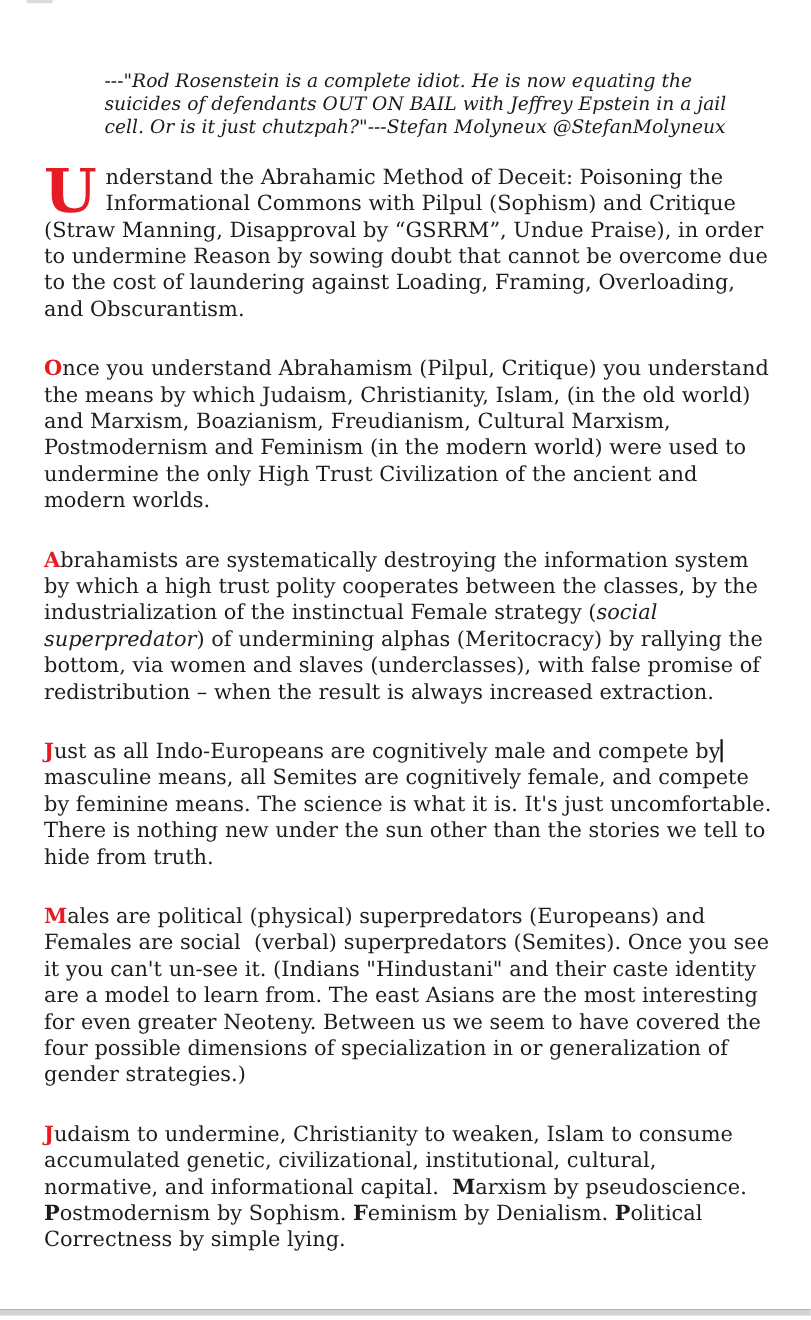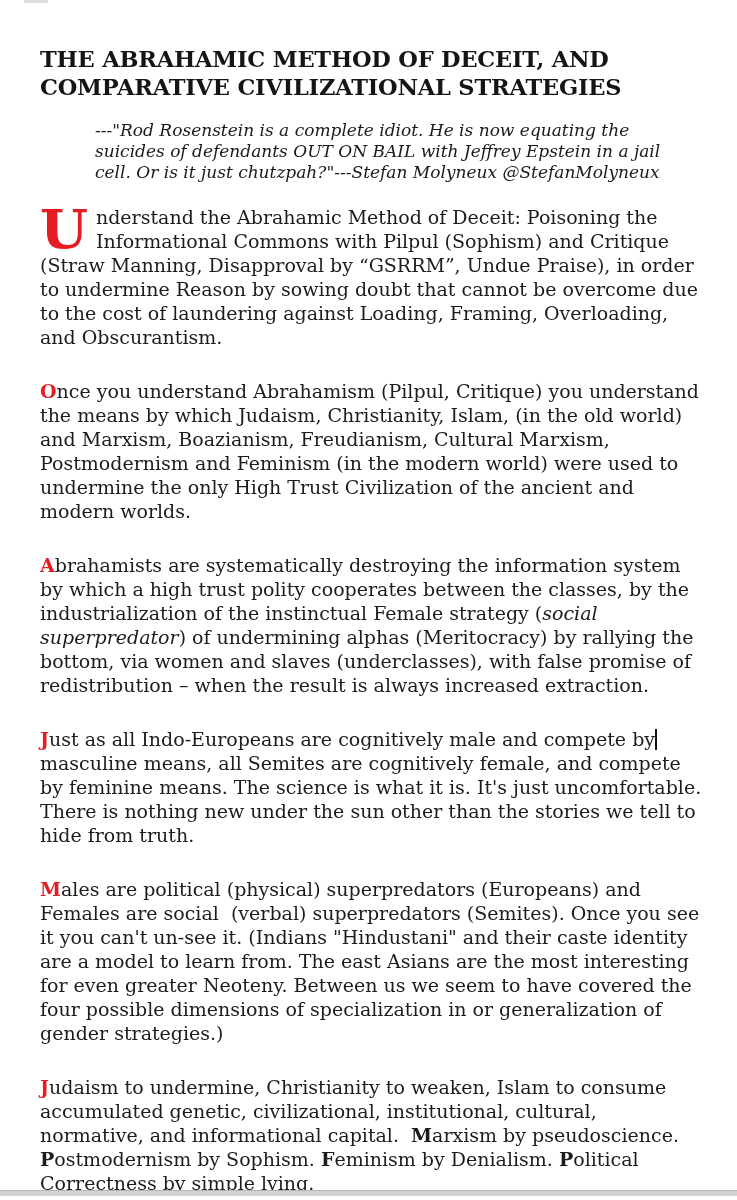--- a/index.html
+++ b/index.html
@@ -81,21 +81,20 @@
     height: 6px;
     background: #d2d2d2;
     border-top: 1px solid #b5b5b5;
   }
 </style>
 </head>
 <body>
 
 <div class="doc">
   <div class="smudge"></div>
-  <h1 class="title">THE ABRAHAMIC METHOD OF DECEIT, AND COMPARATIVE CIVILIZATIONAL STRATEGIES</h1>
   <p class="epigraph">---"Rod Rosenstein is a complete idiot. He is now equating the suicides of defendants OUT ON BAIL with Jeffrey Epstein in a jail cell. Or is it just chutzpah?"---Stefan Molyneux @StefanMolyneux</p>
   <div class="body-text">
       <p class="para"><span class="dropcap">U</span><span class="plain">nderstand the Abrahamic Method of Deceit: Poisoning the Informational Commons with Pilpul (Sophism) and Critique (Straw Manning, Disapproval by “GSRRM”, Undue Praise), in order to undermine Reason by sowing doubt that cannot be overcome due to the cost of laundering against Loading, Framing, Overloading, and Obscurantism.</span></p>
       <p class="para"><span class="initial">O</span><span class="plain">nce you understand Abrahamism (Pilpul, Critique) you understand the means by which Judaism, Christianity, Islam, (in the old world) and Marxism, Boazianism, Freudianism, Cultural Marxism, Postmodernism and Feminism (in the modern world) were used to undermine the only High Trust Civilization of the ancient and modern worlds.</span></p>
       <p class="para"><span class="initial">A</span><span class="plain">brahamists are systematically destroying the information system by which a high trust polity cooperates between the classes, by the industrialization of the instinctual Female strategy (</span><span class="italic">social superpredator</span><span class="plain">) of undermining alphas (Meritocracy) by rallying the bottom, via women and slaves (underclasses), with false promise of redistribution – when the result is always increased extraction.</span></p>
       <p class="para"><span class="initial">J</span><span class="plain">ust as all Indo-Europeans are cognitively male and compete by</span><span class="caret"></span><span class="plain"> masculine means, all Semites are cognitively female, and compete by feminine means. The science is what it is. It's just uncomfortable. There is nothing new under the sun other than the stories we tell to hide from truth.</span></p>
       <p class="para"><span class="initial">M</span><span class="plain">ales are political (physical) superpredators (Europeans) and Females are social  (verbal) superpredators (Semites). Once you see it you can't un-see it. (Indians "Hindustani" and their caste identity are a model to learn from. The east Asians are the most interesting for even greater Neoteny. Between us we seem to have covered the four possible dimensions of specialization in or generalization of gender strategies.)</span></p>
       <p class="para"><span class="initial">J</span><span class="plain">udaism to undermine, Christianity to weaken, Islam to consume accumulated genetic, civilizational, institutional, cultural, normative, and informational capital.  </span><span class="bold">M</span><span class="plain">arxism by pseudoscience. </span><span class="bold">P</span><span class="plain">ostmodernism by Sophism. </span><span class="bold">F</span><span class="plain">eminism by Denialism. </span><span class="bold">P</span><span class="plain">olitical Correctness by simple lying.</span></p>
     </div>
 

